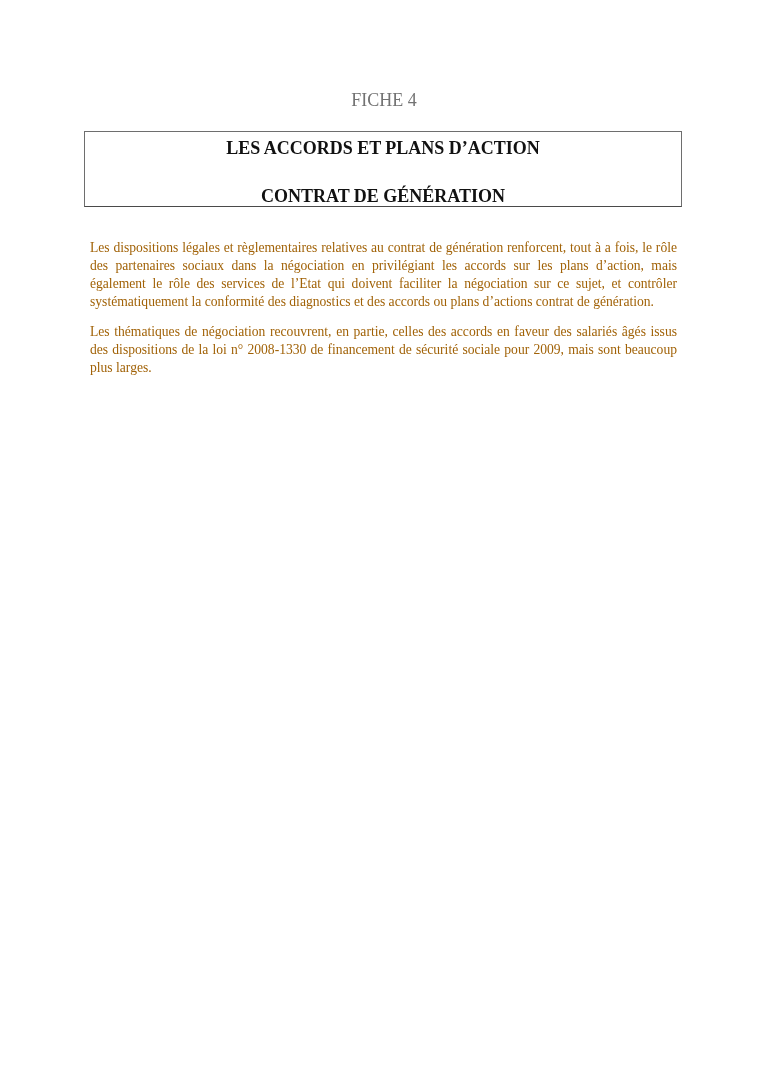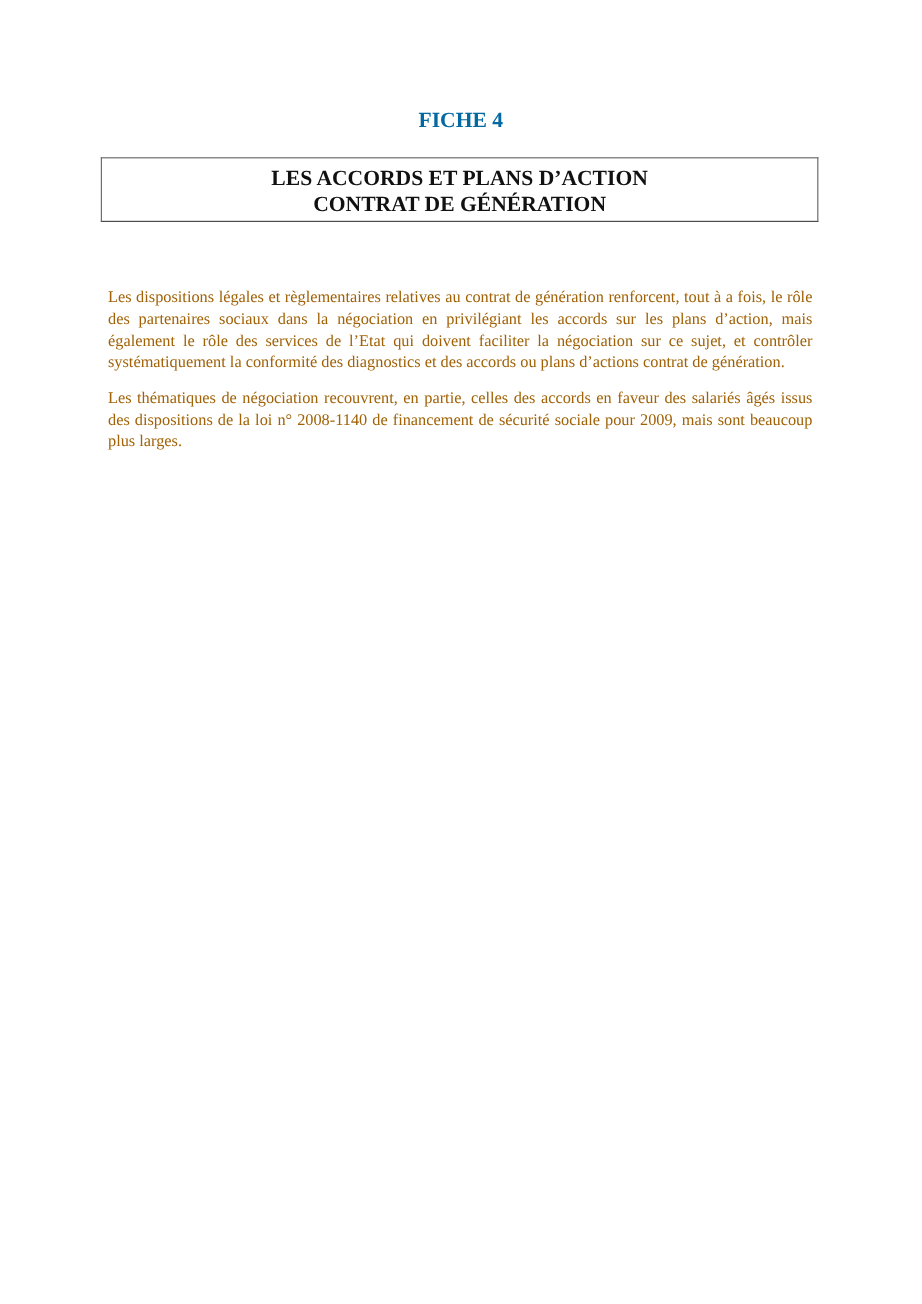--- a/index.html
+++ b/index.html
@@ -17,44 +17,44 @@
     color: #161616;
   }
   .doc-title {
     position: absolute;
     top: 89px;
     left: 0;
     width: 768px;
     margin: 0;
     text-align: center;
     font-size: 18px;
-    font-weight: bold;
+    font-weight: normal;
     line-height: 22px;
-    color: #0369a1;
+    color: #737373;
   }
   .title-box {
     position: absolute;
     top: 131px;
     left: 84px;
     width: 598px;
-    height: 54px;
+    height: 76px;
     box-sizing: border-box;
     border: 1px solid #6e6e6e;
     border-bottom-color: #4a4a4a;
     text-align: center;
     background: #ffffff;
   }
   .box-line {
     font-size: 18px;
     font-weight: bold;
     line-height: 20px;
     color: #111111;
   }
   .box-line.first { margin-top: 6px; }
-  .box-line.second { margin-top: 2px; }
+  .box-line.second { margin-top: 28px; }
   .content {
     position: absolute;
     top: 239px;
     left: 90px;
     width: 587px;
     font-size: 13.6px;
     line-height: 18px;
     text-align: justify;
     color: #a16207;
   }
@@ -69,16 +69,16 @@
 
   <h1 class="doc-title">FICHE 4</h1>
 
   <div class="title-box">
     <div class="box-line first">LES ACCORDS ET PLANS D’ACTION</div>
     <div class="box-line second">CONTRAT DE GÉNÉRATION</div>
   </div>
 
   <div class="content">
     <p>Les dispositions légales et règlementaires relatives au contrat de génération renforcent, tout à a fois, le rôle des partenaires sociaux dans la négociation en privilégiant les accords sur les plans d’action, mais également le rôle des services de l’Etat qui doivent faciliter la négociation sur ce sujet, et contrôler systématiquement la conformité des diagnostics et des accords ou plans d’actions contrat de génération.</p>
-    <p>Les thématiques de négociation recouvrent, en partie, celles des accords en faveur des salariés âgés issus des dispositions de la loi n° 2008-1140 de financement de sécurité sociale pour 2009, mais sont beaucoup plus larges.</p>
+    <p>Les thématiques de négociation recouvrent, en partie, celles des accords en faveur des salariés âgés issus des dispositions de la loi n° 2008-1330 de financement de sécurité sociale pour 2009, mais sont beaucoup plus larges.</p>
   </div>
 
 </div>
 
 </body></html>

